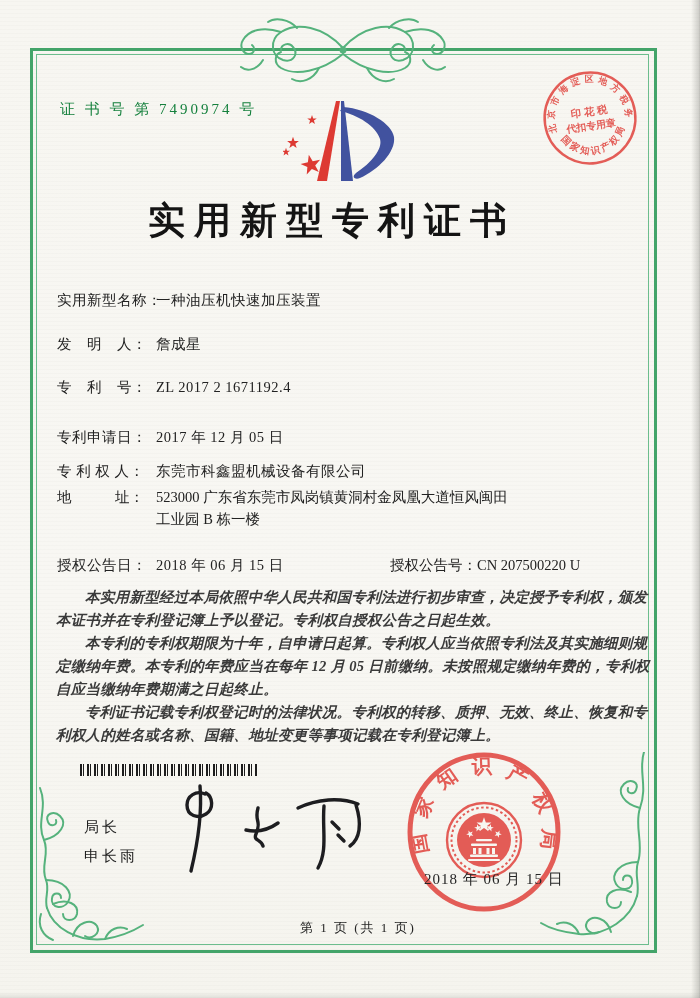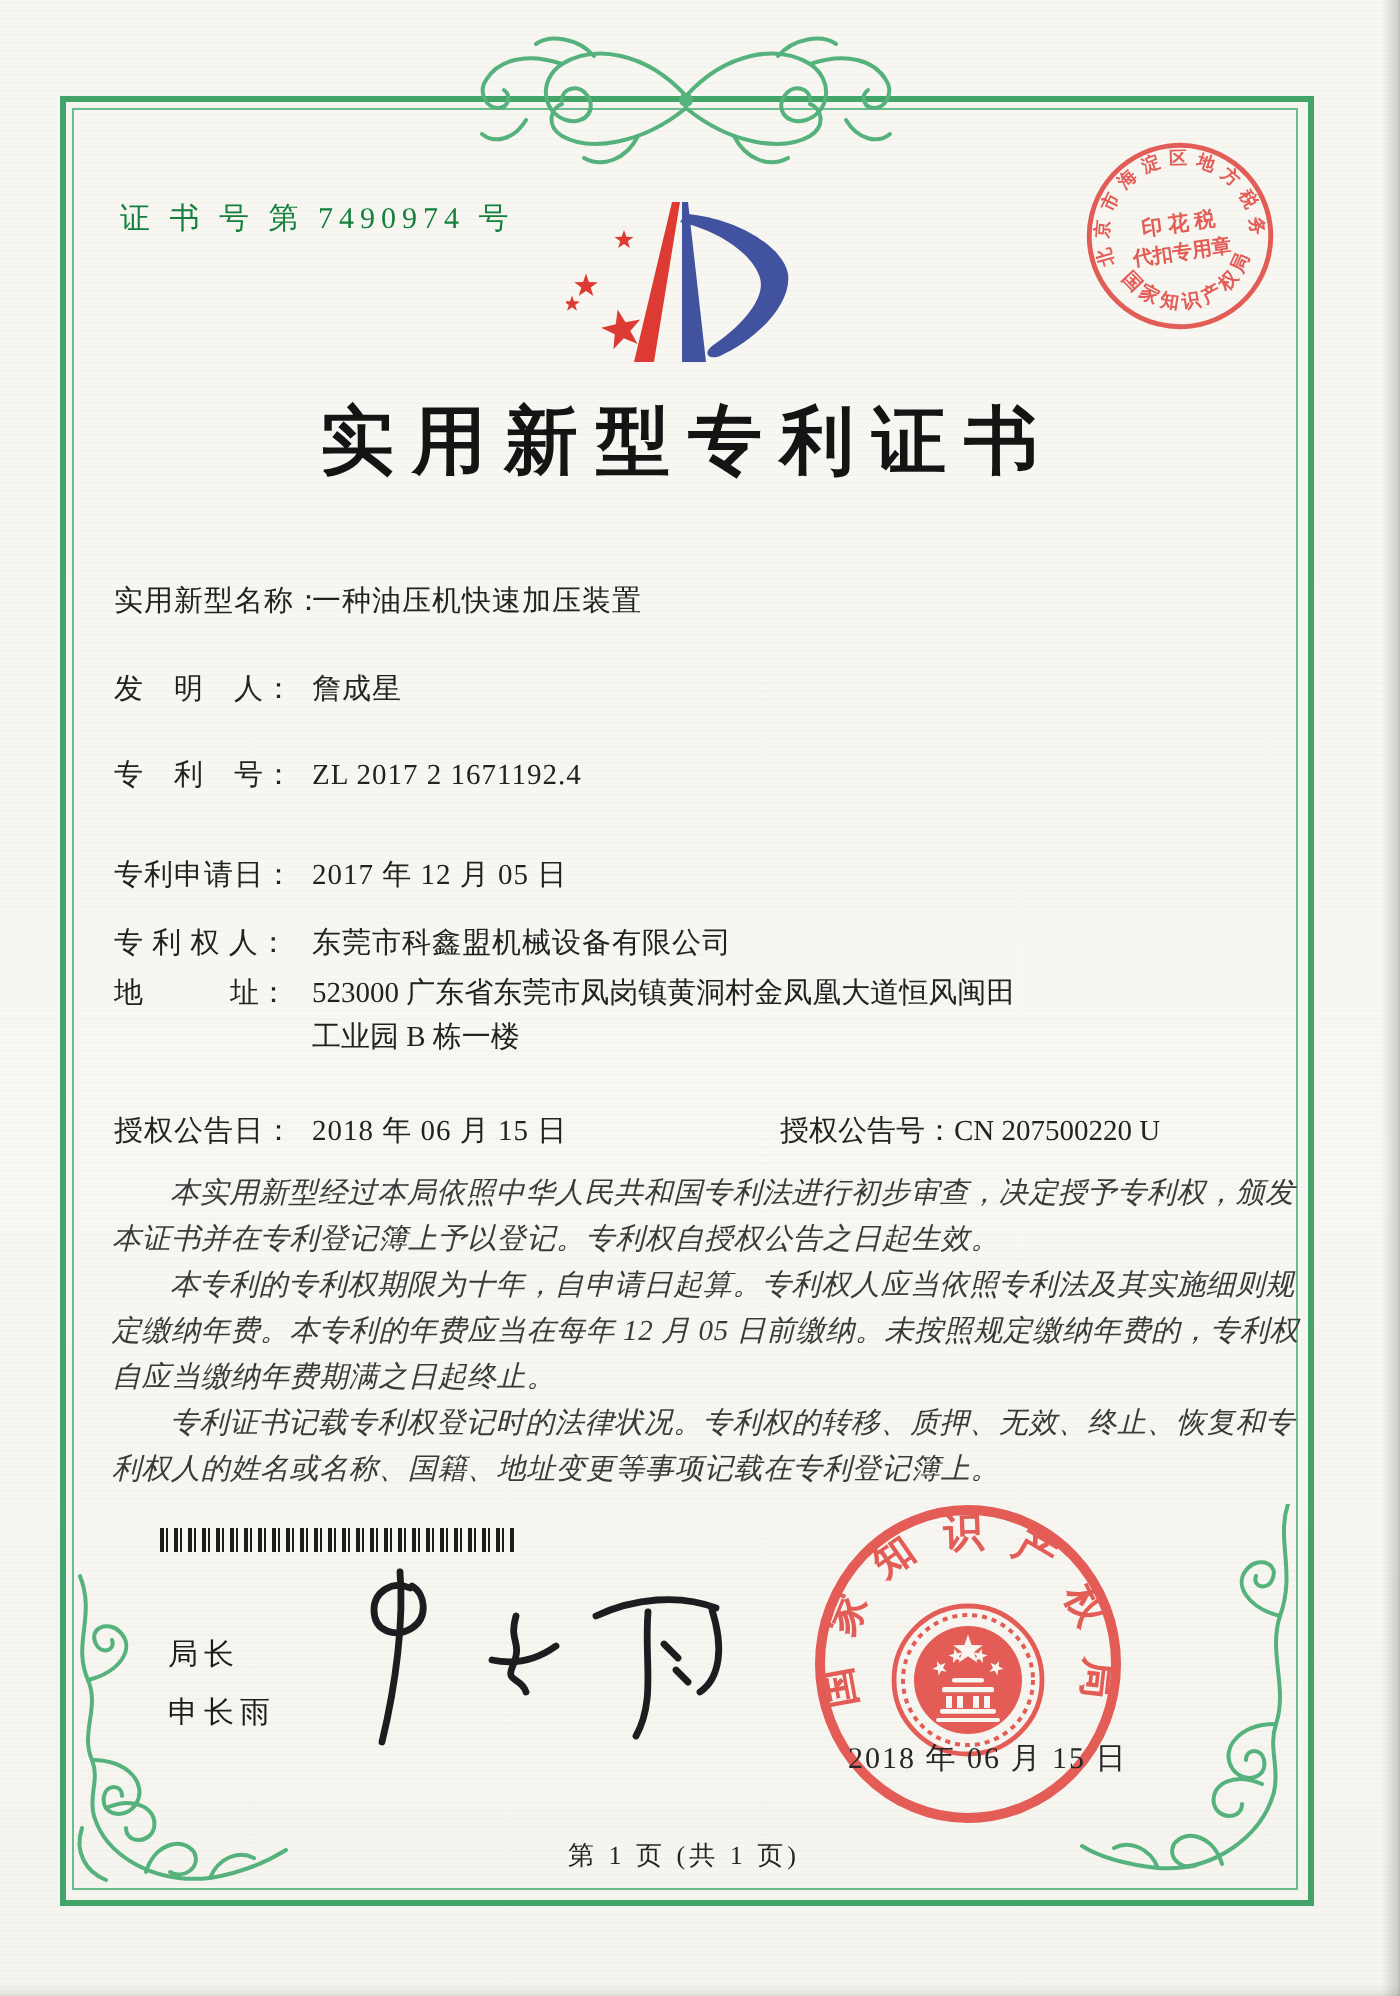--- a/index.html
+++ b/index.html
@@ -23,52 +23,52 @@
     border:1px solid #6cbd8d;}
 
   .ornament{position:absolute;}
 
   .cert-no{position:absolute;left:60px;top:100px;font-size:15px;letter-spacing:3px;color:#15803d;}
 
   .logo{position:absolute;left:283px;top:99px;width:114px;height:88px;}
 
   .tax-stamp{position:absolute;left:538px;top:66px;width:104px;height:104px;transform:rotate(-8deg);opacity:0.92;}
 
-  .doc-title{position:absolute;left:42px;top:196px;width:604px;text-align:center;
+  .doc-title{position:absolute;left:30px;top:196px;width:604px;text-align:center;
     font-size:37px;font-weight:bold;letter-spacing:9px;color:#141414;}
 
   .row{position:absolute;left:57px;font-size:14.5px;color:#222;white-space:nowrap;}
   .row .lbl{display:inline-block;width:99px;letter-spacing:0.5px;}
   .row .val{letter-spacing:0.5px;}
   .addr-block{position:absolute;left:57px;top:486px;font-size:14.5px;color:#222;line-height:22px;}
   .addr-block .lbl{display:inline-block;width:99px;vertical-align:top;}
   .addr-block .val-wrap{display:inline-block;max-width:470px;}
   .addr-block .l2{display:block;}
   .grant-no{position:absolute;left:390px;top:556px;font-size:14.5px;color:#222;white-space:nowrap;}
 
   .body-text{position:absolute;left:56px;top:586px;width:594px;
     font-size:14.5px;line-height:23px;color:#3a3a3a;font-style:italic;}
-  .body-text p{margin:0;text-indent:2em;letter-spacing:0.3px;}
+  .body-text p{margin:0;text-indent:2em;letter-spacing:0.3px;font-weight:bold;}
 
   .barcode{position:absolute;left:80px;top:764px;width:178px;height:12px;
     background:repeating-linear-gradient(90deg,
       #1d1d1d 0 2px,#f8f7f2 2px 3px,#1d1d1d 3px 4px,#f8f7f2 4px 7px,
       #1d1d1d 7px 9px,#f8f7f2 9px 10px,#1d1d1d 10px 11px,#f8f7f2 11px 14px);}
 
   .director-title{position:absolute;left:84px;top:818px;font-size:15px;letter-spacing:3px;color:#1c1c1c;
     font-family:"Liberation Sans","DejaVu Sans",sans-serif;}
   .director-name{position:absolute;left:84px;top:847px;font-size:15px;letter-spacing:3px;color:#1c1c1c;
     font-family:"Liberation Sans","DejaVu Sans",sans-serif;text-align:right;}
   .signature{position:absolute;left:172px;top:778px;width:200px;height:100px;}
 
   .office-stamp{position:absolute;left:405px;top:752px;width:158px;height:160px;opacity:0.93;}
   .stamp-date{position:absolute;left:424px;top:870px;font-size:15px;letter-spacing:1px;color:#262626;z-index:5;}
 
   .page-footer{position:absolute;left:30px;top:919px;width:624px;text-align:center;
-    font-size:13px;letter-spacing:2px;color:#242424;}
+    font-size:13px;letter-spacing:2px;color:#242424;padding-left:16px;}
 </style>
 </head>
 <body>
 
 <div class="scan-edge-right"></div>
 <div class="scan-edge-bottom"></div>
 
 <div class="frame-outer"></div>
 <div class="frame-inner"></div>
 

